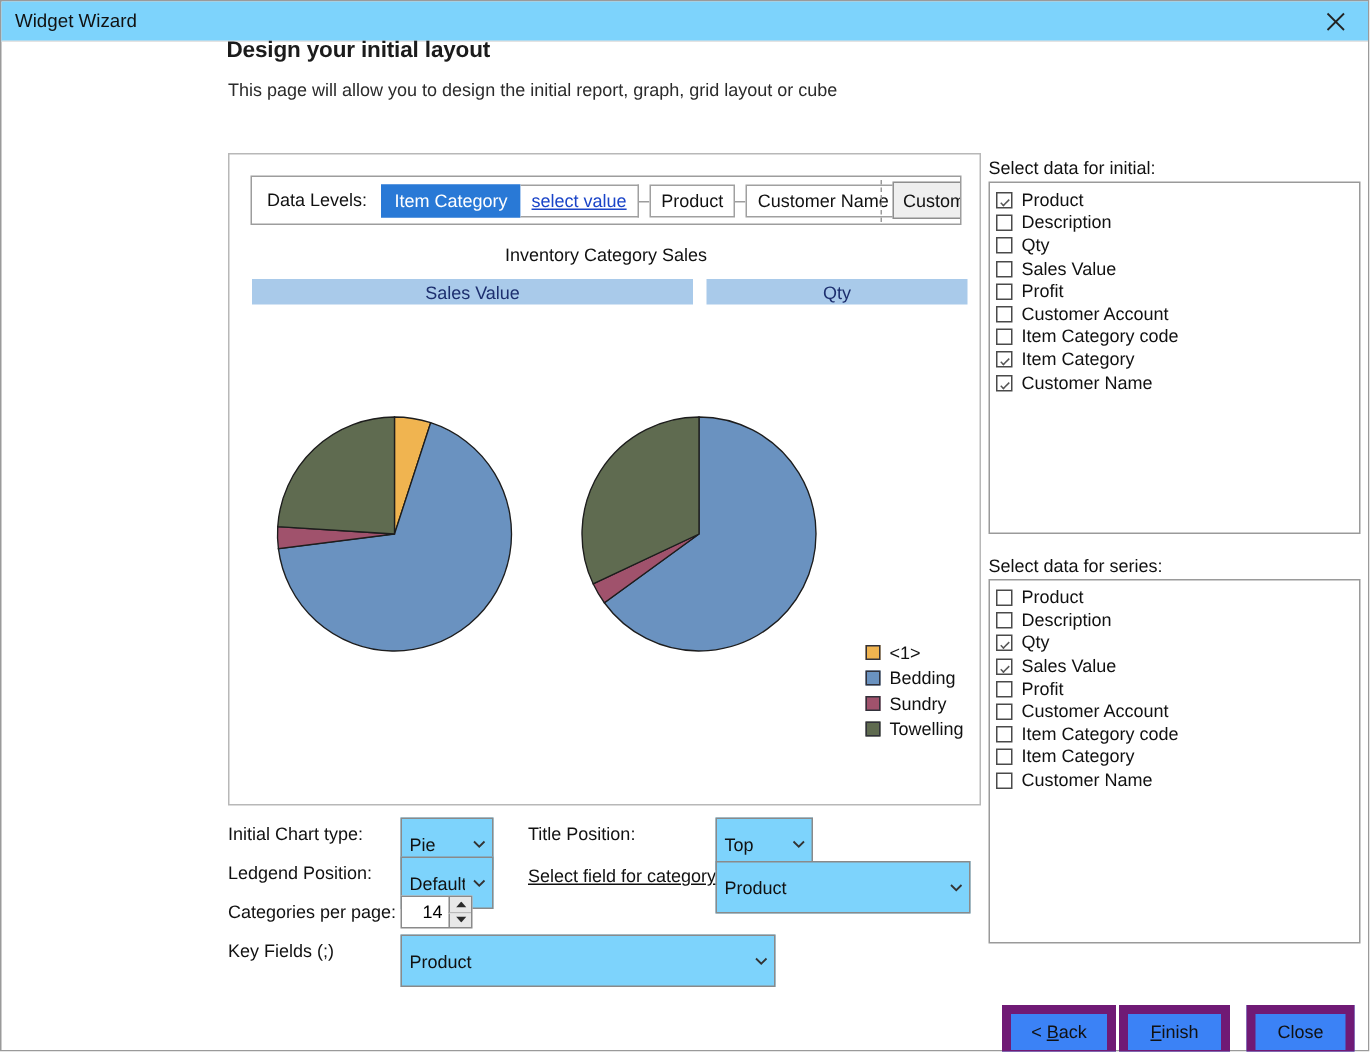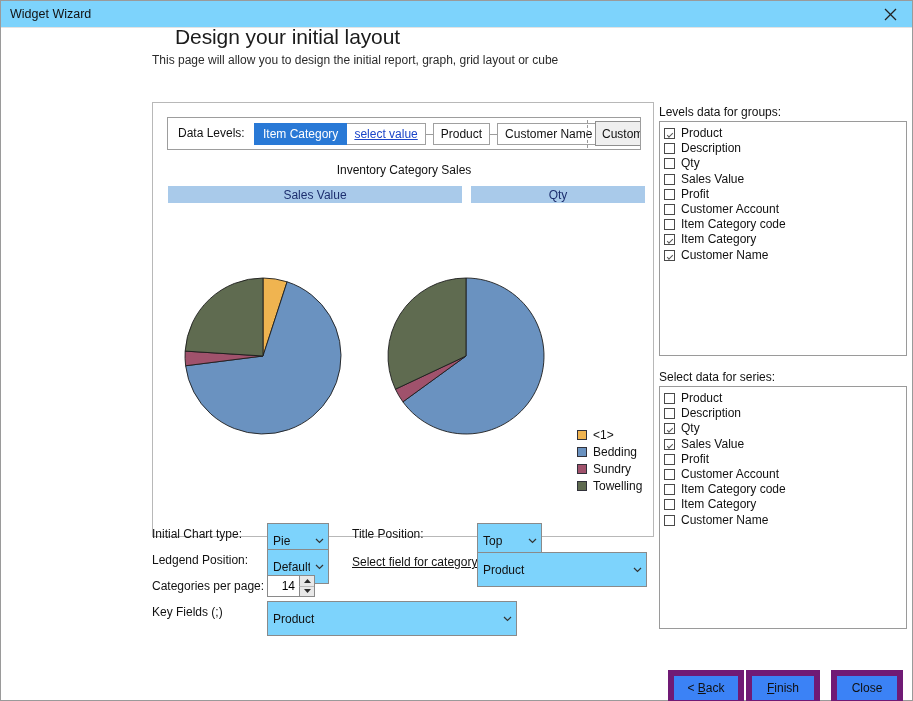--- a/index.html
+++ b/index.html
@@ -16,21 +16,21 @@
   .titlebar .title{position:absolute;left:9px;top:6px;font-size:12.5px;color:#111;}
   .closebtn{position:absolute;right:0;top:0;width:44px;height:26px;display:flex;align-items:center;justify-content:center;cursor:pointer;}
   .closebtn svg{display:block;}
 
   
   .sidebar{position:absolute;left:1px;top:27px;width:146px;height:630px;background:#3c414f;}
   .step-label{position:absolute;left:9px;top:302px;color:#ffffff;font-size:12px;font-weight:bold;letter-spacing:.2px;}
   .step-rule{position:absolute;left:8px;top:349px;width:131px;height:1px;background:#ffffff;}
 
   
-  .page-title{position:absolute;left:150px;top:24px;font-size:21px;font-weight:normal;color:#1b1b1b;letter-spacing:-.1px;margin-left:24px;}
+  .page-title{position:absolute;left:150px;top:24px;font-size:15px;font-weight:bold;color:#1b1b1b;letter-spacing:-.1px;}
   .page-sub{position:absolute;left:151px;top:52px;font-size:12px;color:#2b2b2b;}
 
   
   .preview{position:absolute;left:151px;top:101px;width:502px;height:435px;background:#ffffff;border:1px solid #b8b8b8;box-sizing:border-box;}
 
   .levelsbar{position:absolute;left:14px;top:14px;width:474px;height:33px;background:#ffffff;border:1px solid #9d9d9d;box-sizing:border-box;overflow:hidden;}
   .levelsbar .lbl{position:absolute;left:10px;top:8px;font-size:12px;color:#111;}
   .chips{position:absolute;left:86px;top:4px;display:flex;align-items:center;height:24px;}
   .chip{height:22px;display:flex;align-items:center;padding:0 7px;font-size:12px;box-sizing:border-box;border:1px solid #a0a0a0;background:#ffffff;color:#111;cursor:pointer;white-space:nowrap;}
   .chip.sel{background:#2979d6;border-color:#2979d6;color:#ffffff;padding:0 8px;}
@@ -44,21 +44,21 @@
   .sb1{left:15px;width:294px;}
   .sb2{left:318px;width:174px;}
 
   .pieholder{position:absolute;left:0;top:110px;width:502px;height:320px;}
   .legend{position:absolute;left:424px;top:213px;}
   .legend .row{display:flex;align-items:center;height:17px;}
   .legend .sw{width:10px;height:10px;border:1px solid #31313a;margin-right:6px;box-sizing:border-box;}
   .legend .tx{font-size:12px;color:#111;}
 
   
-  .form{position:absolute;left:151px;top:520px;width:500px;height:100px;}
+  .form{position:absolute;left:151px;top:542px;width:500px;height:100px;}
   .f-label{position:absolute;font-size:12px;color:#111;}
   .combo{position:absolute;background:#7dd3fc;border:1px solid #8a8a8a;box-sizing:border-box;height:35px;display:flex;align-items:center;cursor:pointer;}
   .combo .val{font-size:12px;color:#111;padding-left:5px;flex:1;overflow:hidden;white-space:nowrap;}
   .combo .arr{width:18px;display:flex;align-items:center;justify-content:center;}
   .spin{position:absolute;background:#ffffff;border:1px solid #8a8a8a;box-sizing:border-box;height:22px;display:flex;align-items:center;}
   .spin .val{flex:1;text-align:right;font-size:12px;padding-right:4px;}
   .spin .btns{width:15px;height:20px;display:flex;flex-direction:column;}
   .spin .btns div{flex:1;background:#e8e8e8;border-left:1px solid #8a8a8a;display:flex;align-items:center;justify-content:center;cursor:pointer;}
   .spin .btns div:first-child{border-bottom:1px solid #b9b9b9;}
 
@@ -213,21 +213,21 @@
     <div class="combo" style="left:325px;top:31px;width:170px;">
       <div class="val">Product</div>
       <div class="arr">
           <svg width="9" height="6" viewBox="0 0 9 6">
             <polyline points="1,1 4.5,4.5 8,1" fill="none" stroke="#333" stroke-width="1.2"></polyline>
           </svg>
         </div>
     </div>
   </div>
 
-  <div class="rt-label" style="left:658px;top:104px;">Levels data for groups:</div>
+  <div class="rt-label" style="left:658px;top:104px;">Select data for initial:</div>
   <div class="listbox" style="left:658px;top:120px;width:248px;height:235px;" id="groups-list">
       <div class="cbrow" style="height: 15.2px;">
         <div class="cb on"></div>
         <span class="cbtx">Product</span>
       </div>
       <div class="cbrow" style="height: 15.2px;">
         <div class="cb"></div>
         <span class="cbtx">Description</span>
       </div>
       <div class="cbrow" style="height: 15.2px;">

